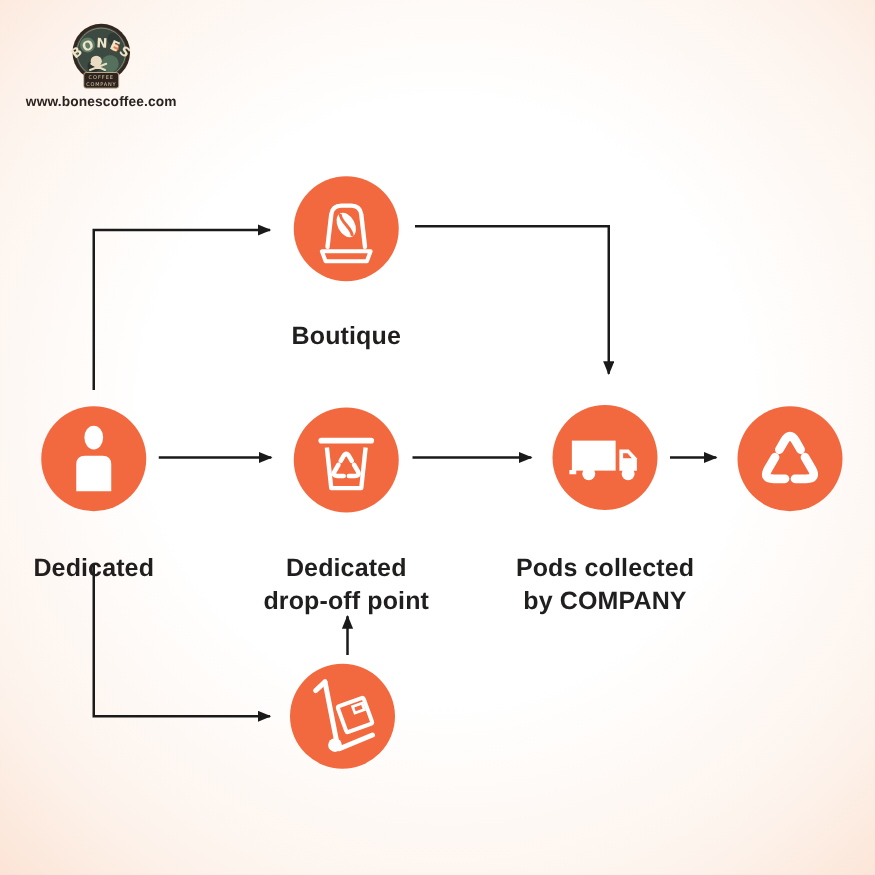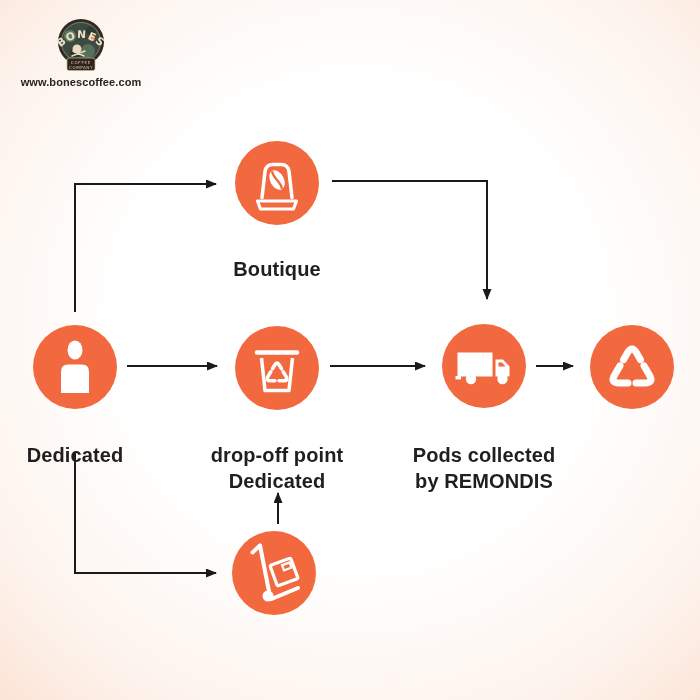--- a/index.html
+++ b/index.html
@@ -106,22 +106,22 @@
         <path d="M26.5,32 L30,64.5 H54 L57.5,32" stroke="#fff" stroke-width="3.5" fill="none" stroke-linejoin="round"></path>
         <g transform="translate(42,48) scale(0.52)" stroke="#fff" stroke-width="7" fill="none" stroke-linecap="round">
           <path d="M-8.5,-10.3 L-4.5,-17.2 Q0,-25 4.5,-17.2 L8.5,-10.3"></path>
           <path d="M12,-4.2 L17.5,5.2 Q22,13 13,13 L4,13"></path>
           <path d="M-4,13 L-13,13 Q-22,13 -17.5,5.2 L-12,-4.2"></path>
         </g>
       </svg>
     </div>
   </div>
   <div class="nlabel" style="left:277px;top:418px;">
+    <span style="display:block">Dedicated</span>
     <span style="display:block">drop-off point</span>
-    <span style="display:block">Dedicated</span>
   </div>
 
   <div class="node" style="left:232px;top:531px;">
     <div class="bubble">
       <svg width="84" height="84" viewBox="0 0 84 84">
         <g stroke="#fff" fill="none" stroke-linecap="round">
           <path d="M20.5,21.5 L28,14.5" stroke-width="4"></path>
           <path d="M28,14.5 L37,60.5" stroke-width="4"></path>
           <path d="M39.5,68 L66,57" stroke-width="4"></path>
           <g transform="translate(52,41) rotate(-20)">
@@ -141,21 +141,21 @@
         <path d="M53.5,52.5 V35.5 H61 L67.5,42.5 V52.5 Z" fill="#fff"></path>
         <path d="M56.5,38.5 H60 L63.5,42.5 H56.5 Z" fill="#F2693F"></path>
         <rect x="13.5" y="52" width="5.5" height="3.4" fill="#fff"></rect>
         <circle cx="29" cy="55" r="5.2" fill="#fff"></circle>
         <circle cx="60.5" cy="55" r="5.2" fill="#fff"></circle>
       </svg>
     </div>
   </div>
   <div class="nlabel" style="left:484px;top:418px;">
     <span style="display:block">Pods collected</span>
-    <span style="display:block">by REMONDIS</span>
+    <span style="display:block">by COMPANY</span>
   </div>
 
   <div class="node" style="left:590px;top:325px;">
     <div class="bubble">
       <svg width="84" height="84" viewBox="0 0 84 84">
         <g transform="translate(42,45)" stroke="#fff" stroke-width="7" fill="none" stroke-linecap="round">
           <path d="M-8.5,-10.3 L-4.5,-17.2 Q0,-25 4.5,-17.2 L8.5,-10.3"></path>
           <path d="M12,-4.2 L17.5,5.2 Q22,13 13,13 L4,13"></path>
           <path d="M-4,13 L-13,13 Q-22,13 -17.5,5.2 L-12,-4.2"></path>
         </g>

